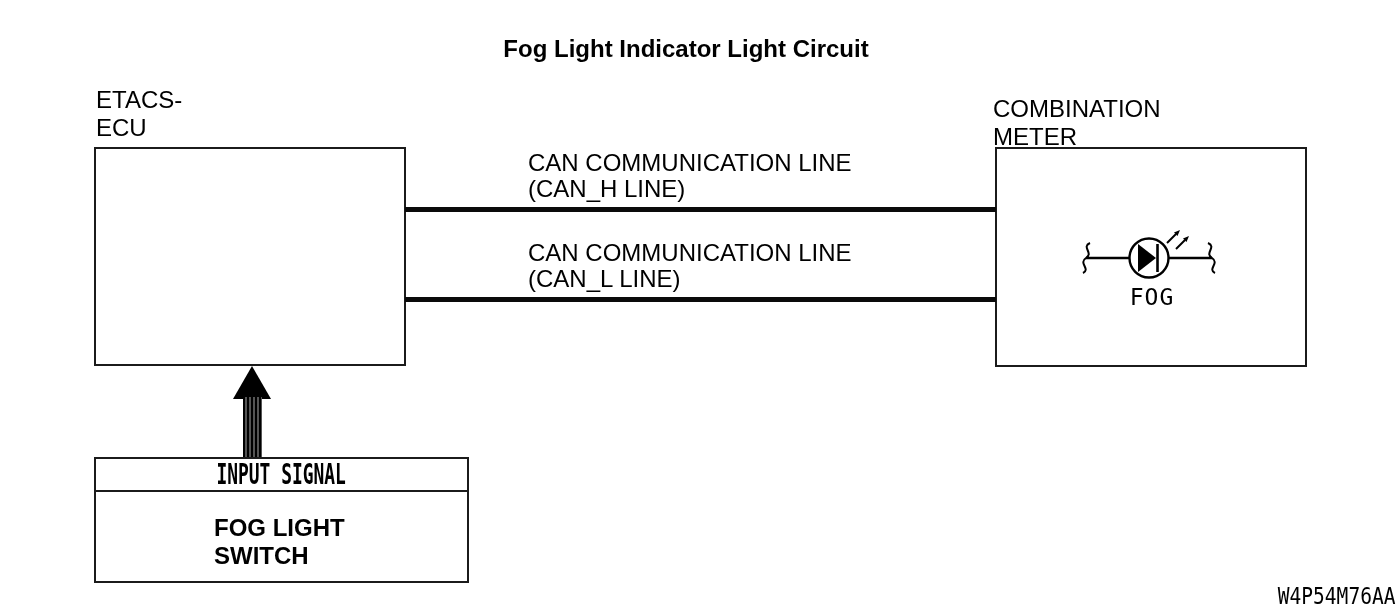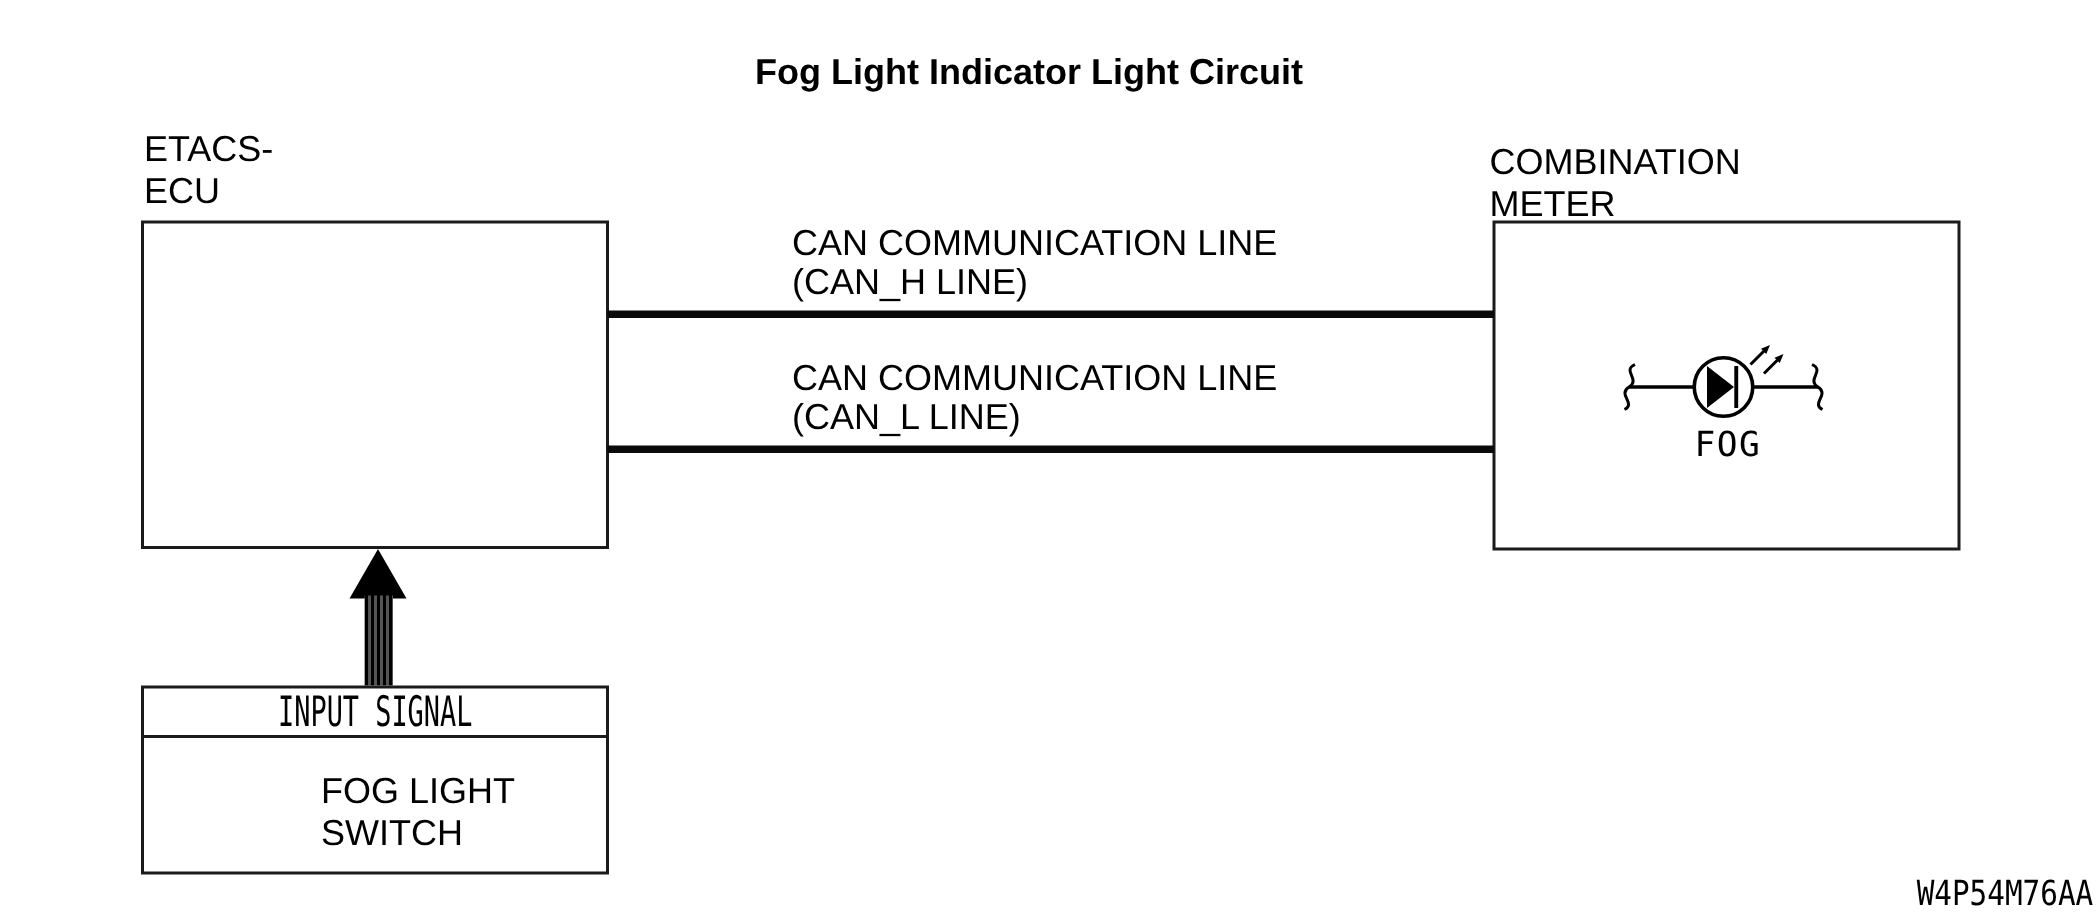--- a/index.html
+++ b/index.html
@@ -60,24 +60,25 @@
     background: repeating-linear-gradient(to right, #000 0px, #000 2px, #555 2px, #555 4px);
   }
   .arrow-head {
     left: 233px; top: 366px;
     width: 0; height: 0;
     border-left: 19px solid transparent;
     border-right: 19px solid transparent;
     border-bottom: 33px solid #000;
   }
   .input-box {
-    left: 94px; top: 457px; width: 312px; height: 126px;
+    left: 94px; top: 457px; width: 375px; height: 126px;
     border: 2px solid #1b1b1b;
     box-sizing: border-box;
     background: #fff;
+    font-weight: bold;
   }
   .input-header {
     height: 31px;
     border-bottom: 2px solid #1b1b1b;
     display: flex; align-items: center; justify-content: center;
     overflow: hidden;
   }
   .input-header .hdr-text {
     font-family: "DejaVu Sans Mono", monospace;
     font-size: 28px;

